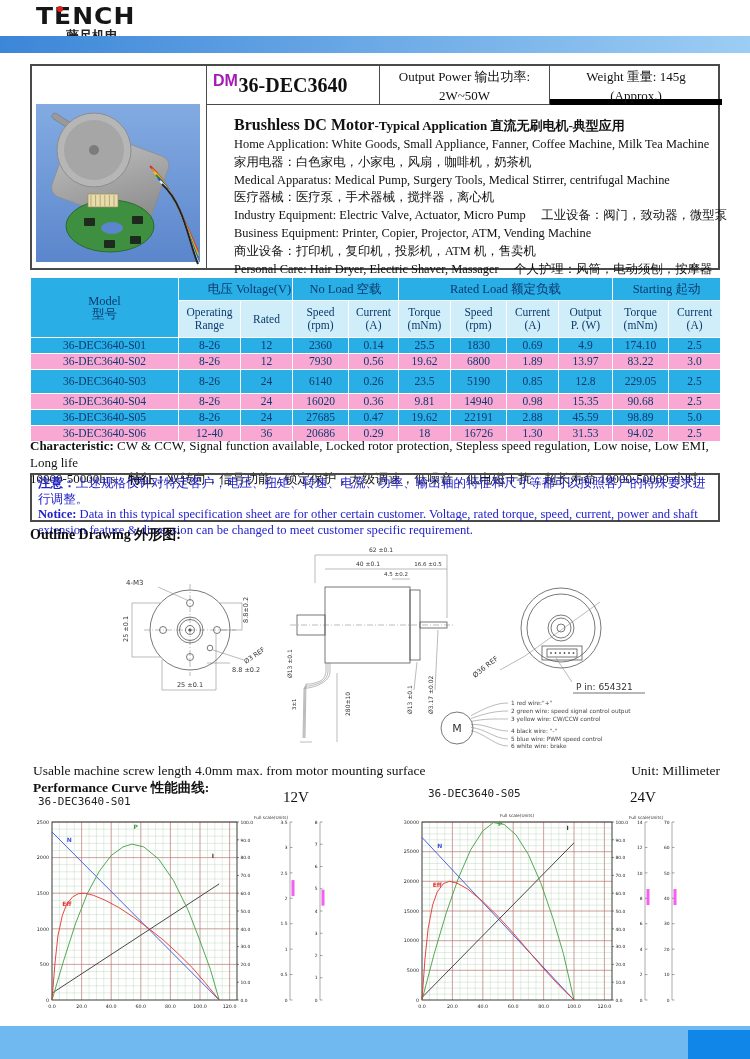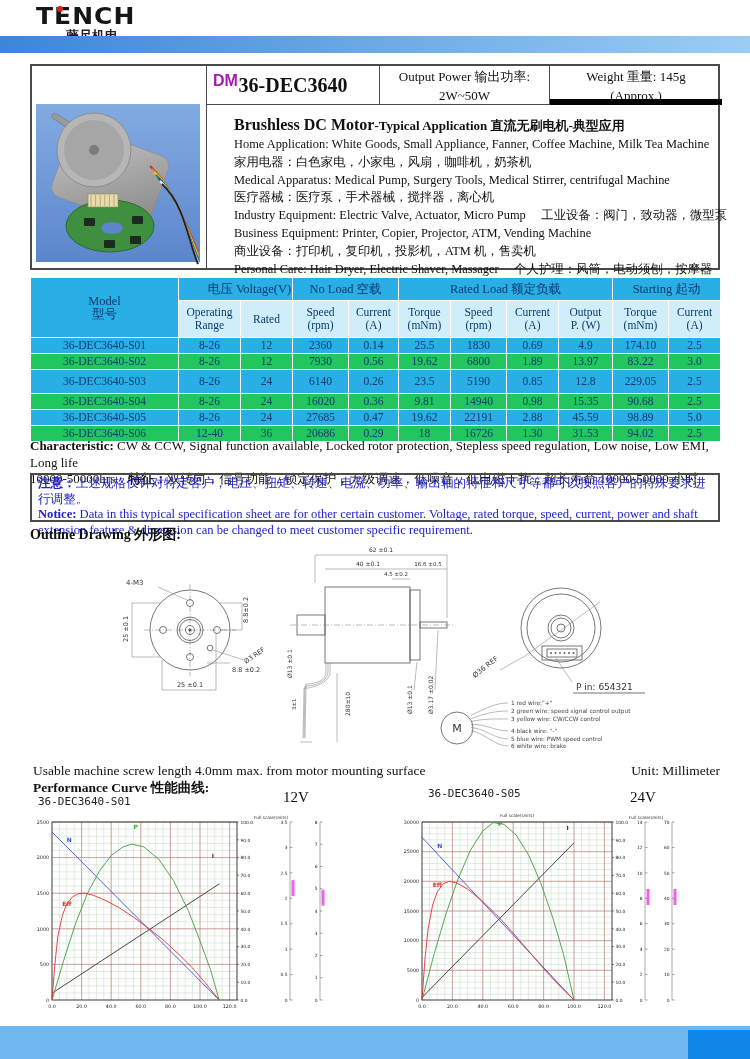--- a/index.html
+++ b/index.html
@@ -32,21 +32,21 @@
              font-family:"Liberation Sans",sans-serif;z-index:0;}
   .model-text{position:relative;z-index:1;}
 
   
   #spec-wrap{left:30px;top:277px;}
   #spec-table{border-collapse:collapse;table-layout:fixed;width:690px;font-size:11.5px;color:#0c3a6e;
               border:1px solid #2f86ad;}
   #spec-table th,#spec-table td{border:1px solid #fdfdfd;text-align:center;vertical-align:middle;
               padding:0;font-weight:normal;white-space:pre-line;line-height:13px;}
   .hdark{background:#29aee6;} .hlight{background:#cfeef9;}
-  .rdark td{background:#29aee6;} .rlight td{background:#22c55e;}
+  .rdark td{background:#29aee6;} .rlight td{background:#f9a8d4;}
 
   
   .charac{left:30px;top:438px;width:700px;font-size:13px;line-height:16.5px;color:#111;}
   .notice{left:30px;top:473px;width:690px;height:49px;border:2px solid #4a4a4a;box-sizing:border-box;
           padding:1px 6px;font-size:12.6px;line-height:15.6px;}
   .outline-h{left:30px;top:526px;font-size:14px;font-weight:bold;}
 
   
   .screw-note{left:33px;top:763px;font-size:13.5px;}
   .unit-note{right:30px;top:763px;font-size:13.5px;}

